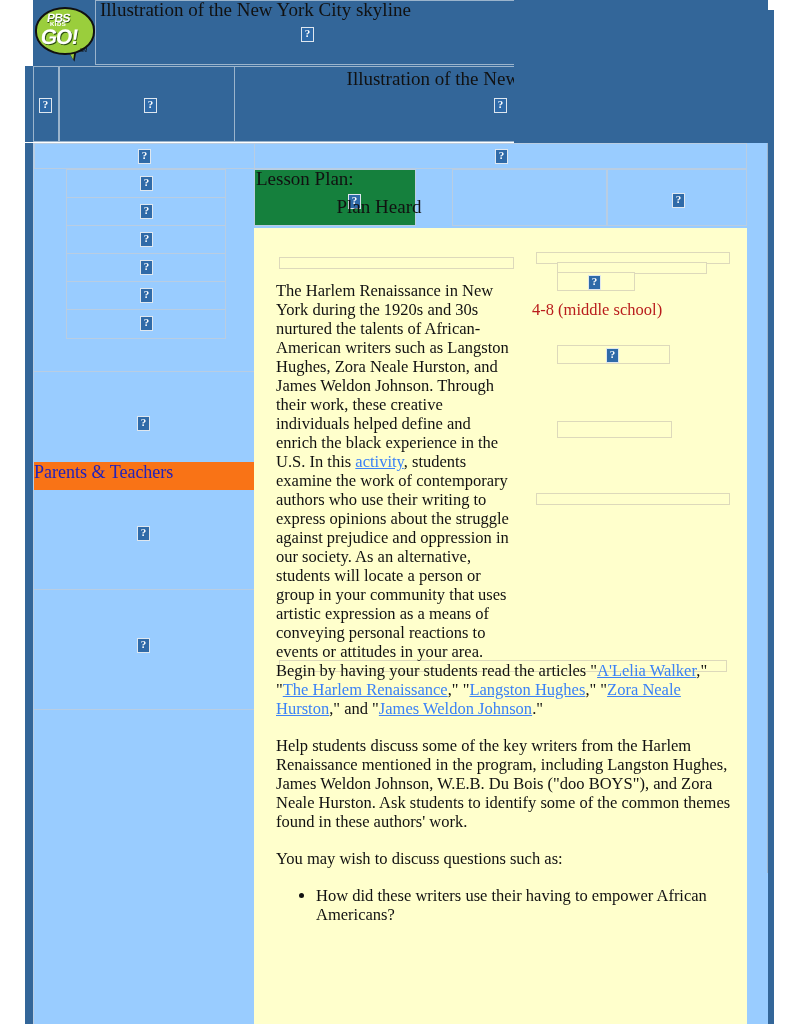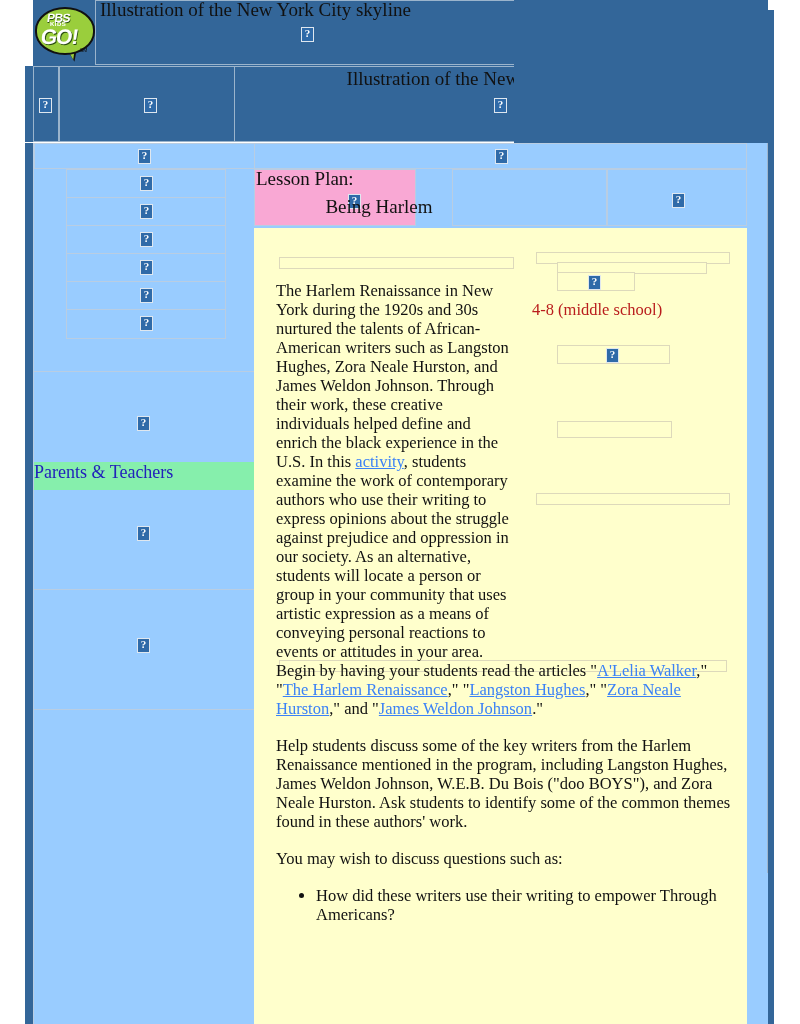--- a/index.html
+++ b/index.html
@@ -160,42 +160,42 @@
   }
   .nav-row:last-child{border-bottom:none;}
   .nav-row .brk{position:absolute;left:50%;margin-left:-6px;top:6px;}
 
   .nav-block{
     position:absolute;left:0;top:228px;width:221px;height:100px;
     border-top:1px solid #b9cde2;border-bottom:1px solid #b9cde2;box-sizing:border-box;background:#99ccff;
   }
   .nav-block .brk{position:absolute;left:103px;top:44px;}
 
-  .nav-pt{position:absolute;left:0;top:319px;width:221px;height:28px;background:#86efac;}
+  .nav-pt{position:absolute;left:0;top:319px;width:221px;height:28px;background:#f97316;}
   .nav-pt-label{position:absolute;left:0;top:0;font-size:18px;color:#2222bb;white-space:nowrap;}
 
   .nav-block2{
     position:absolute;left:0;top:347px;width:221px;height:100px;
     border-bottom:1px solid #b9cde2;box-sizing:border-box;background:#99ccff;
   }
   .nav-block2 .brk{position:absolute;left:103px;top:36px;}
   .nav-block3{
     position:absolute;left:0;top:447px;width:221px;height:120px;
     border-bottom:1px solid #b9cde2;box-sizing:border-box;background:#99ccff;
   }
   .nav-block3 .brk{position:absolute;left:103px;top:48px;}
 
   
   .mainpane{position:absolute;left:254px;top:143px;width:514px;height:881px;background:#99ccff;}
 
   .mp-toprow{position:absolute;left:0;top:0;width:493px;height:26px;border:1px solid #b9cde2;box-sizing:border-box;background:#99ccff;}
   .mp-toprow .brk{position:absolute;left:240px;top:5px;}
 
   .mp-lpbar{position:absolute;left:0;top:26px;width:493px;height:57px;background:#99ccff;}
-  .mp-lp-c1{position:absolute;left:0;top:0;width:162px;height:57px;border:1px solid #b9cde2;box-sizing:border-box;background:#f9a8d4;}
+  .mp-lp-c1{position:absolute;left:0;top:0;width:162px;height:57px;border:1px solid #b9cde2;box-sizing:border-box;background:#15803d;}
   .mp-lp-title{position:absolute;left:1px;top:-2px;font-size:19px;color:#111;white-space:nowrap;}
   .mp-lp-c1 .brk{position:absolute;left:93px;top:24px;}
   .mp-lp-c2{position:absolute;left:198px;top:0;width:155px;height:57px;border:1px solid #b9cde2;box-sizing:border-box;background:#99ccff;}
   .mp-lp-heard{position:absolute;left:0;top:27px;width:250px;text-align:center;font-size:19px;color:#111;white-space:nowrap;}
   .mp-lp-c3{position:absolute;left:353px;top:0;width:140px;height:57px;border:1px solid #b9cde2;box-sizing:border-box;background:#99ccff;}
   .mp-lp-c3 .brk{position:absolute;left:64px;top:23px;}
 
   
   .article{position:absolute;left:0;top:85px;width:493px;height:796px;background:#ffffcc;}
 
@@ -344,21 +344,21 @@
     <div class="mp-toprow">
       <span class="brk"></span>
     </div>
 
     <div class="mp-lpbar">
       <div class="mp-lp-c1">
         <div class="mp-lp-title">Lesson Plan:</div>
         <span class="brk"></span>
       </div>
       <div class="mp-lp-c2"></div>
-      <div class="mp-lp-heard">Being Harlem</div>
+      <div class="mp-lp-heard">Plan Heard</div>
       <div class="mp-lp-c3">
         <span class="brk"></span>
       </div>
     </div>
 
     <div class="mp-rightfill"></div>
     <div class="mp-rightline"></div>
 
     <div class="article">
 
@@ -389,21 +389,21 @@
         <div style="height:36px;"></div>
       </div>
 
       <div class="wide-body">
         <p><span>Begin by having your students read the articles "</span><a href="#" class="lnk">A'Lelia Walker</a><span>," "</span><a href="#" class="lnk">The Harlem Renaissance</a><span>," "</span><a href="#" class="lnk">Langston Hughes</a><span>," "</span><a href="#" class="lnk">Zora Neale Hurston</a><span>," and "</span><a href="#" class="lnk">James Weldon Johnson</a><span>."</span></p>
 
         <p>Help students discuss some of the key writers from the Harlem Renaissance mentioned in the program, including Langston Hughes, James Weldon Johnson, W.E.B. Du Bois ("doo BOYS"), and Zora Neale Hurston. Ask students to identify some of the common themes found in these authors' work.</p>
         <p>You may wish to discuss questions such as:</p>
 
         <ul>
-          <li>How did these writers use their writing to empower Through Americans?</li>
+          <li>How did these writers use their having to empower African Americans?</li>
         </ul>
       </div>
 
     </div>
   </div>
 
   <div class="right-gutter"></div>
   <div class="right-gutter-inner"></div>
 
 </div>

